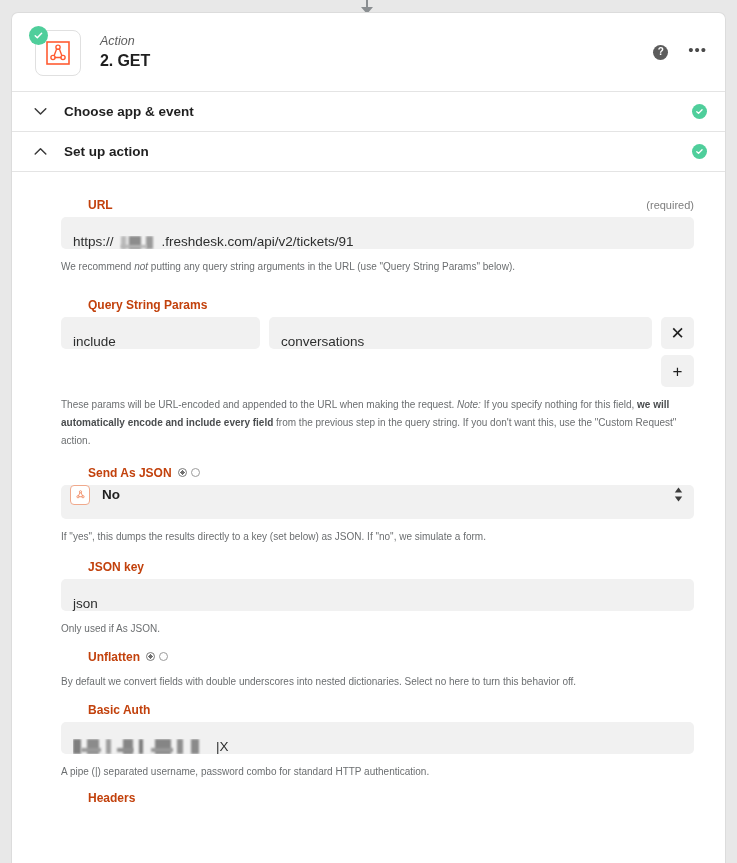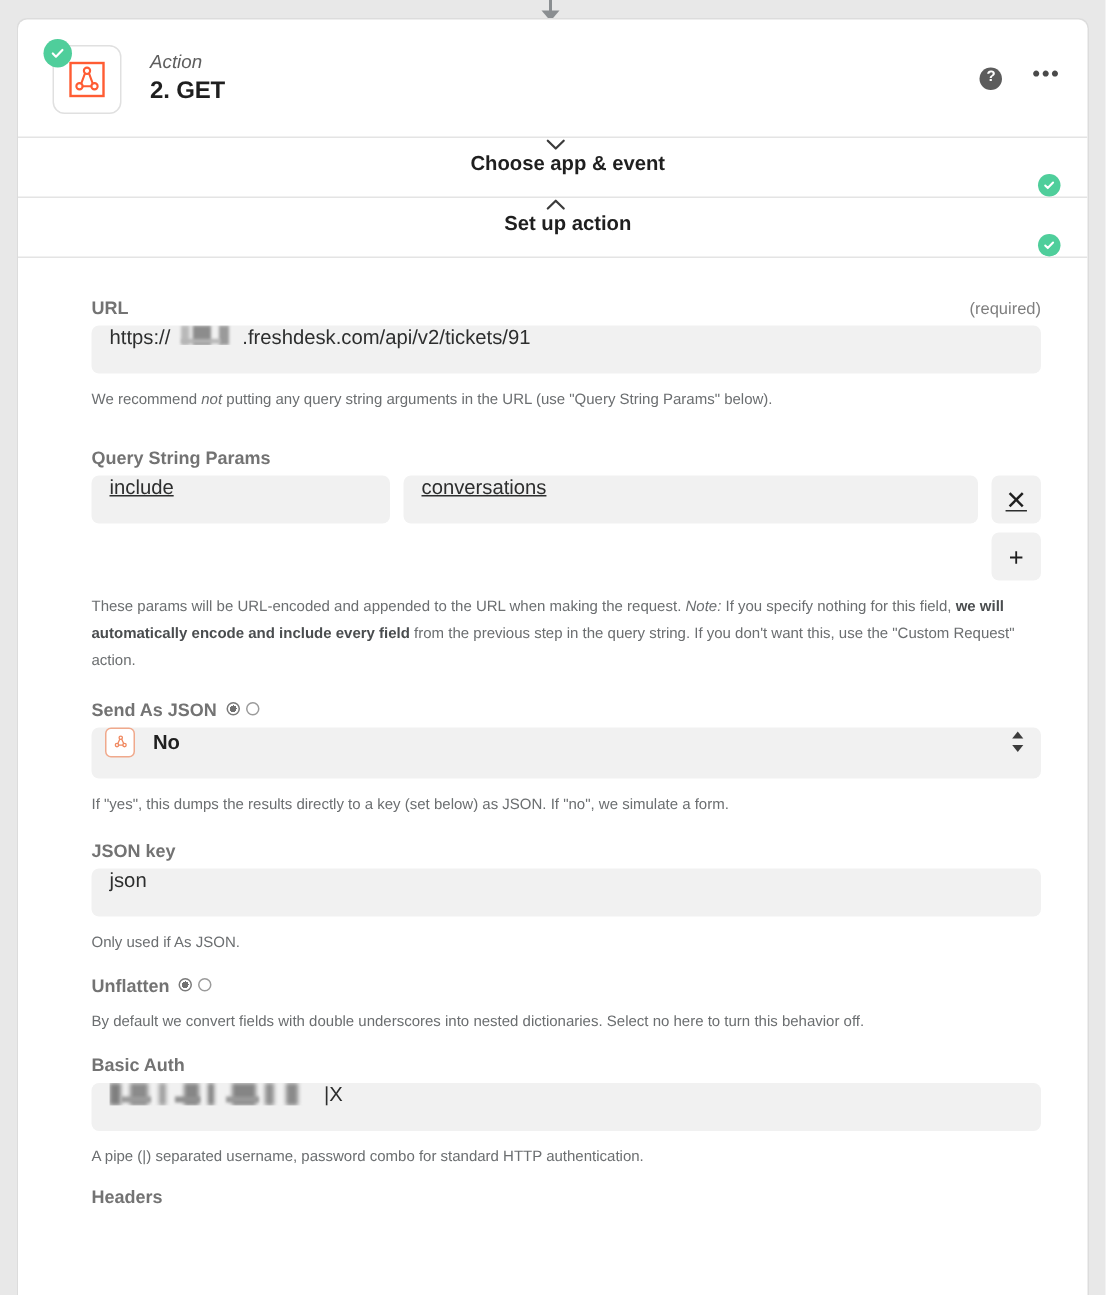--- a/index.html
+++ b/index.html
@@ -143,21 +143,20 @@
   }
 
   
   .section-row {
     display: flex;
     align-items: center;
     height: 40px;
     padding: 0 18px 0 21px;
     border-bottom: 1px solid #e4e4e4;
     cursor: pointer;
-    flex-direction: column;
   }
   .chev {
     width: 14px;
     flex: 0 0 auto;
     display: flex;
     align-items: center;
     justify-content: center;
     color: #3b3b3b;
   }
   .chev svg { display: block; }
@@ -186,34 +185,35 @@
   .field-block { margin-bottom: 0; }
 
   .field-label-row {
     display: flex;
     align-items: baseline;
     margin-bottom: 5px;
   }
   .field-label {
     font-size: 12px;
     font-weight: bold;
-    color: #737373;
+    color: #c2410c;
+    margin-left: 27px;
   }
   .field-required {
     margin-left: auto;
     font-size: 11px;
     color: #7e7e7e;
   }
 
   .input-box {
     height: 32px;
     background: #f1f1f1;
     border-radius: 5px;
     display: flex;
-    align-items: flex-start;
+    align-items: flex-end;
     padding: 0 12px;
     font-size: 13.5px;
     color: #2d2e2e;
     cursor: text;
   }
 
   .helper-text {
     font-size: 10px;
     color: #6b6e70;
     line-height: 18px;
@@ -301,21 +301,20 @@
   .auth-tail {
     font-size: 13.5px;
     color: #2d2e2e;
   }
 
   
   .kv-row {
     display: flex;
     align-items: center;
     gap: 9px;
-    text-decoration: underline;
   }
   .kv-key {
     width: 199px;
     flex: 0 0 auto;
   }
   .kv-val {
     flex: 1 1 auto;
   }
   .sq-btn {
     width: 33px; height: 32px;

